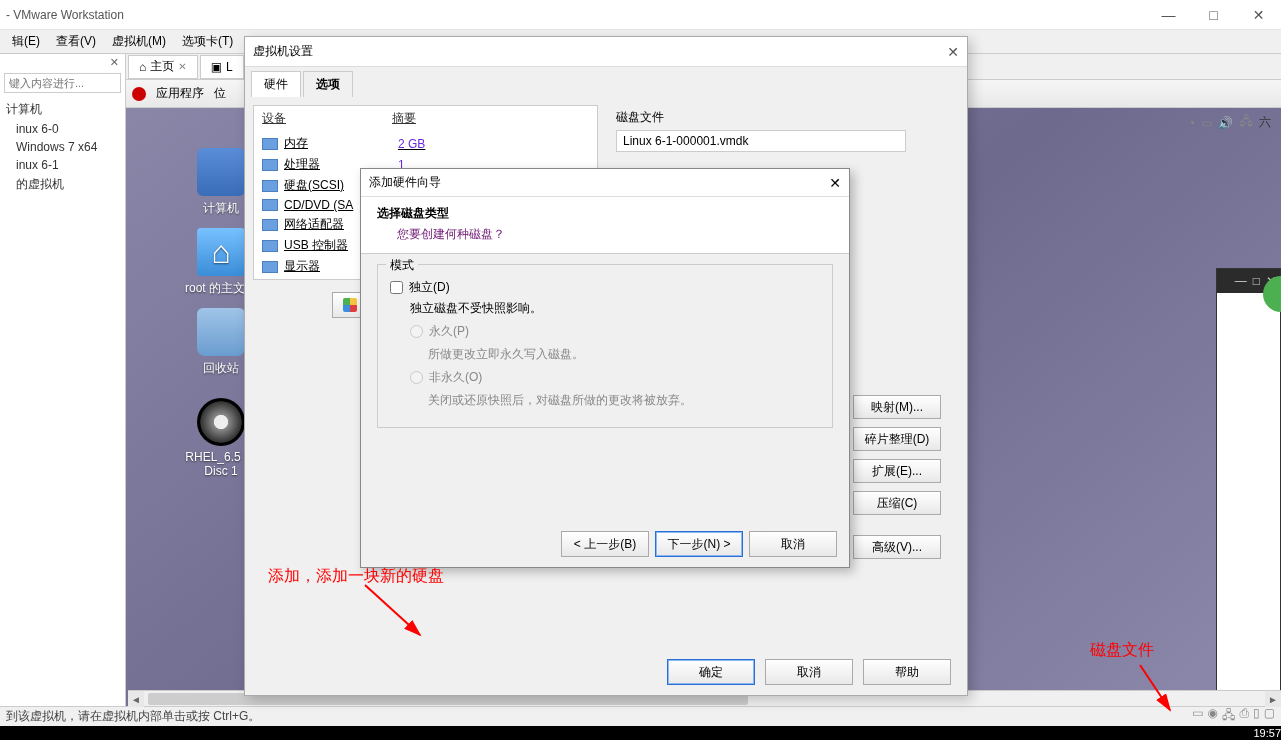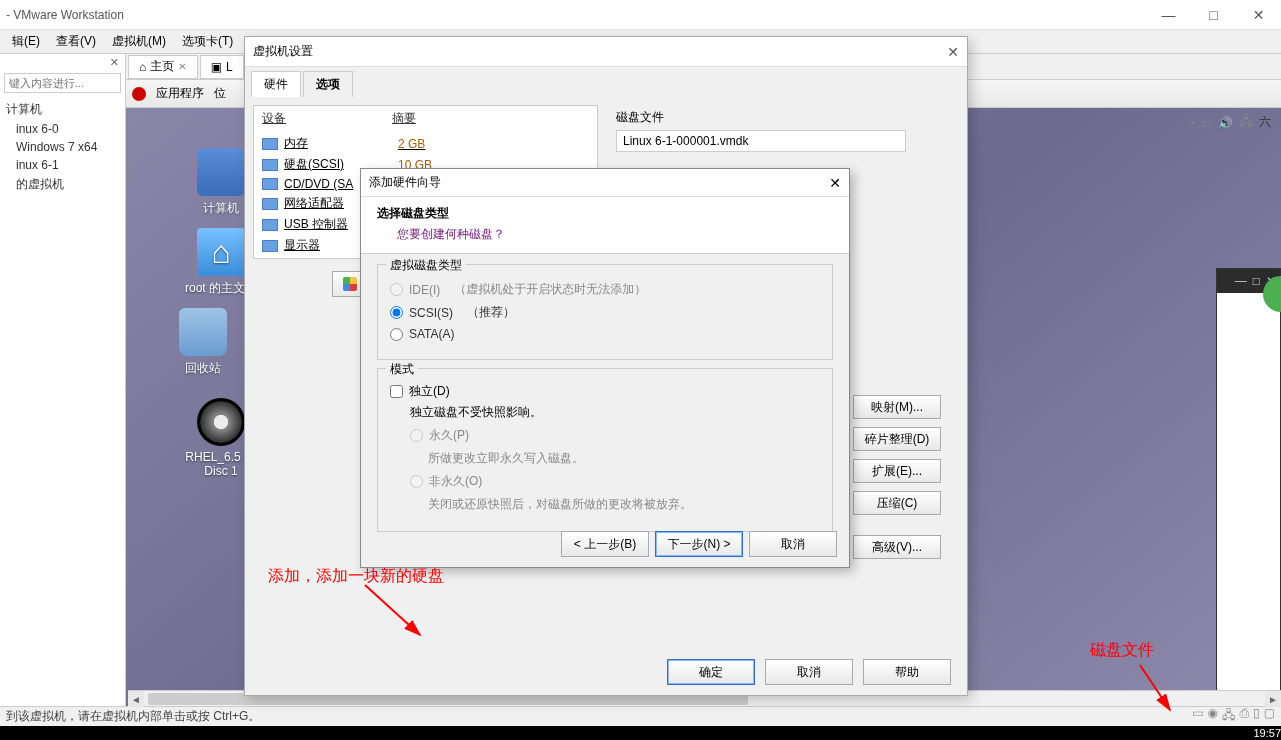--- a/index.html
+++ b/index.html
@@ -55,21 +55,21 @@
 .dlg-tab { padding: 4px 12px; background: #fff; border: 1px solid #ccc; border-bottom: none; margin-right: 2px; }
 .dlg-tab.inactive { background: #f0f0f0; font-weight: bold; }
 .dlg-body { display: flex; padding: 8px; gap: 10px; height: 560px; }
 .dev-panel { width: 345px; border: 1px solid #ccc; background: #fff; }
 .dev-header { display: flex; padding: 4px 8px; font-weight: normal; color: #333; text-decoration: underline; }
 .dev-header div:first-child { width: 130px; }
 .dev-list { padding: 2px 0; }
 .dev-row { display: flex; align-items: center; padding: 2px 8px; gap: 6px; text-decoration: underline; }
 .dev-row .dicon { width: 16px; height: 12px; background: #6aa0e0; border: 1px solid #4a80c0; }
 .dev-row .dname { width: 108px; }
-.dev-row .dval { color: #a16207; }
+.dev-row .dval { color: #6d28d9; }
 .dev-buttons { display: flex; justify-content: center; gap: 10px; margin-top: 12px; }
 
 .right-panel { flex: 1; padding: 4px 8px; }
 .fieldlabel { margin-bottom: 4px; }
 .fileinput { width: 290px; border: 1px solid #ccc; padding: 3px 6px; background: #fff; }
 
 .side-buttons { position: absolute; right: 26px; top: 358px; display: flex; flex-direction: column; gap: 8px; }
 .sbtn { width: 88px; height: 24px; background: linear-gradient(#fff,#e8e8e8); border: 1px solid #aaa; display: flex; align-items: center; justify-content: center; }
 
 .dlg-bottom { position: absolute; bottom: 10px; right: 16px; display: flex; gap: 10px; }
@@ -178,21 +178,21 @@
 
     <div class="desktop">
       <div class="desk-icon" style="left:50px;top:40px">
         <div class="glyph computer"></div>
         <div>计算机</div>
       </div>
       <div class="desk-icon" style="left:50px;top:120px">
         <div class="glyph folder">⌂</div>
         <div>root 的主文件</div>
       </div>
-      <div class="desk-icon" style="left:32px;top:200px">
+      <div class="desk-icon" style="left:50px;top:200px">
         <div class="glyph trash"></div>
         <div>回收站</div>
       </div>
       <div class="desk-icon" style="left:50px;top:290px">
         <div class="glyph disc"></div>
         <div>RHEL_6.5 x8</div>
         <div>Disc 1</div>
       </div>
 
       <div class="nested-win">
@@ -224,20 +224,25 @@
           <div>摘要</div>
         </div>
         <div class="dev-list">
           <div class="dev-row">
               <div class="dicon"></div>
               <div class="dname">内存</div>
               <div class="dval">2 GB</div>
             </div>
           <div class="dev-row">
               <div class="dicon"></div>
+              <div class="dname">处理器</div>
+              <div class="dval">1</div>
+            </div>
+          <div class="dev-row">
+              <div class="dicon"></div>
               <div class="dname">硬盘(SCSI)</div>
               <div class="dval">10 GB</div>
             </div>
           <div class="dev-row">
               <div class="dicon"></div>
               <div class="dname">CD/DVD (SA</div>
               <div class="dval"></div>
             </div>
           <div class="dev-row">
               <div class="dicon"></div>
@@ -287,37 +292,20 @@
 <div class="wizard-dlg">
   <div class="wiz-title">
     <span>添加硬件向导</span>
     <span class="wiz-close">✕</span>
   </div>
   <div class="wiz-banner">
     <h4>选择磁盘类型</h4>
     <p>您要创建何种磁盘？</p>
   </div>
   <div class="wiz-body">
-    <div class="groupbox">
-      <div class="legend">虚拟磁盘类型</div>
-      <div class="radio-row disabled">
-        <input type="radio" disabled="" style="">
-        <span>IDE(I)</span>
-        <span class="note" style="margin-left:8px">（虚拟机处于开启状态时无法添加）</span>
-      </div>
-      <div class="radio-row">
-        <input type="radio" checked="" style="">
-        <span>SCSI(S)</span>
-        <span style="margin-left:8px">（推荐）</span>
-      </div>
-      <div class="radio-row">
-        <input type="radio" style="">
-        <span>SATA(A)</span>
-      </div>
-    </div>
     <div class="groupbox">
       <div class="legend">模式</div>
       <div class="checkbox-row">
         <input type="checkbox" style="">
         <span>独立(D)</span>
       </div>
       <div class="sub">
         <div>独立磁盘不受快照影响。</div>
         <div class="radio-row disabled">
           <input type="radio" disabled="" style="">

